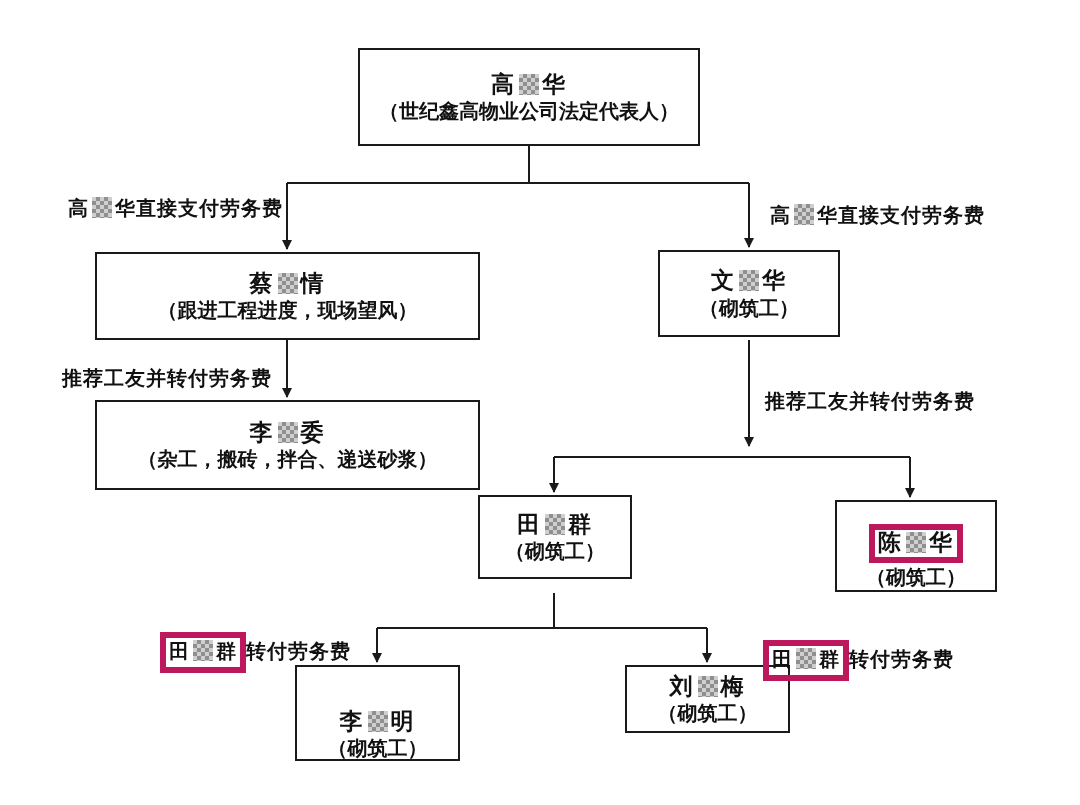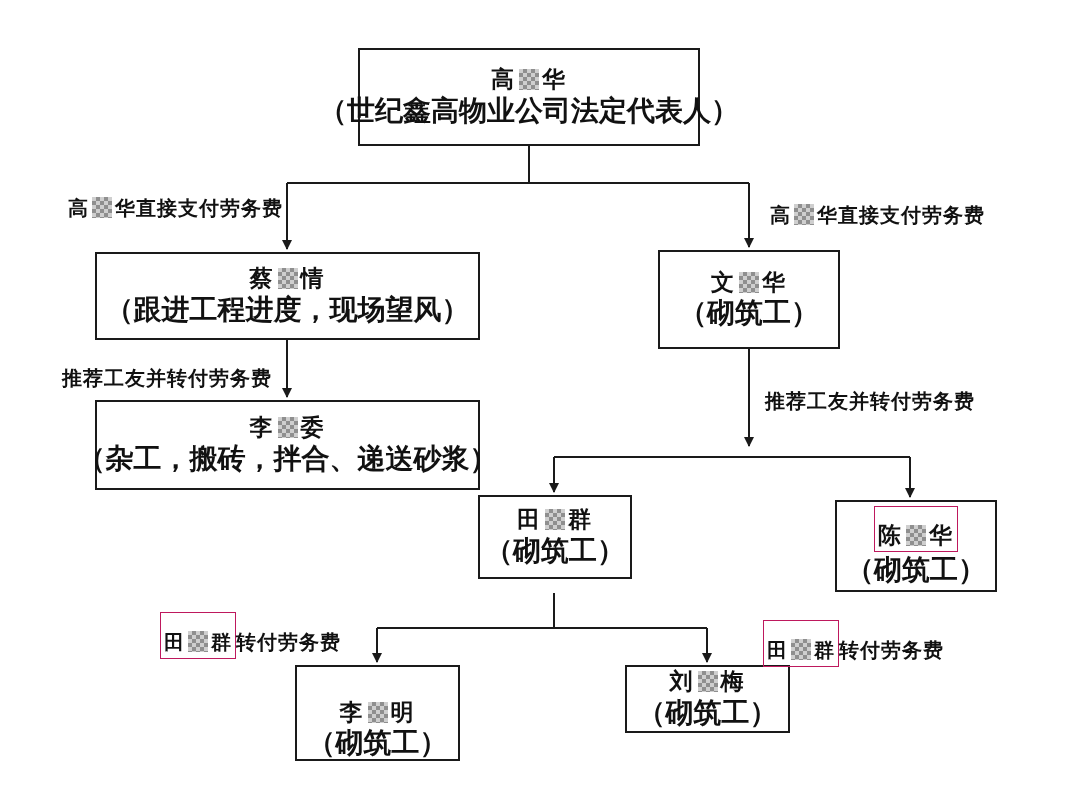--- a/index.html
+++ b/index.html
@@ -19,41 +19,42 @@
     display:flex;flex-direction:column;
     align-items:center;justify-content:center;
     gap:3px;
     box-sizing:border-box;
   }
   .name{
     font-size:23px;font-weight:bold;letter-spacing:2px;
     line-height:1.1;white-space:nowrap;
   }
   .sub{
-    font-size:28px;font-weight:bold;letter-spacing:0px;
+    font-size:20px;font-weight:bold;letter-spacing:0px;
     line-height:1.1;white-space:nowrap;
   }
   .edge-label{
     position:absolute;
     font-size:20px;font-weight:bold;
     white-space:nowrap;letter-spacing:1px;
   }
   .redact{
     display:inline-block;width:20px;height:21px;
     vertical-align:-3px;margin:0 3px;
     background:
       linear-gradient(45deg,#8f8f8f 25%,transparent 25%,transparent 75%,#8f8f8f 75%),
       linear-gradient(45deg,#8f8f8f 25%,#cfcfcf 25%,#cfcfcf 75%,#8f8f8f 75%);
     background-size:8px 8px;
     background-position:0 0,4px 4px;
   }
   .name-box{
-    border:1px solid #be185d;
-    padding:16px 3px 2px 3px;
+    border:6px solid #be185d;
+    padding:0 3px 2px 3px;
     display:inline-block;
+    margin-top:20px;
   }
 </style>
 </head>
 <body>
 
 <div class="canvas">
 
   <svg class="lines" viewBox="0 0 1080 805">
     <defs>
       <marker id="arrow" markerWidth="12" markerHeight="12" refX="9" refY="5" orient="auto" markerUnits="userSpaceOnUse">
@@ -86,21 +87,21 @@
   <div class="node" style="left:358px;top:48px;width:342px;height:98px;">
     <div class="name"><span>高</span><span class="redact"></span><span>华</span></div>
     <div class="sub">（世纪鑫高物业公司法定代表人）</div>
   </div>
 
   <div class="node" style="left:95px;top:252px;width:385px;height:88px;">
     <div class="name"><span>蔡</span><span class="redact"></span><span>情</span></div>
     <div class="sub">（跟进工程进度，现场望风）</div>
   </div>
 
-  <div class="node" style="left:658px;top:250px;width:182px;height:99px;text-align:center;">
+  <div class="node" style="left:658px;top:250px;width:182px;height:87px;text-align:center;">
     <div class="name"><span>文</span><span class="redact"></span><span>华</span></div>
     <div class="sub">（砌筑工）</div>
   </div>
 
   <div class="node" style="left:95px;top:400px;width:385px;height:90px;">
     <div class="name"><span>李</span><span class="redact"></span><span>委</span></div>
     <div class="sub">（杂工，搬砖，拌合、递送砂浆）</div>
   </div>
 
   <div class="node" style="left:478px;top:495px;width:154px;height:84px;">

